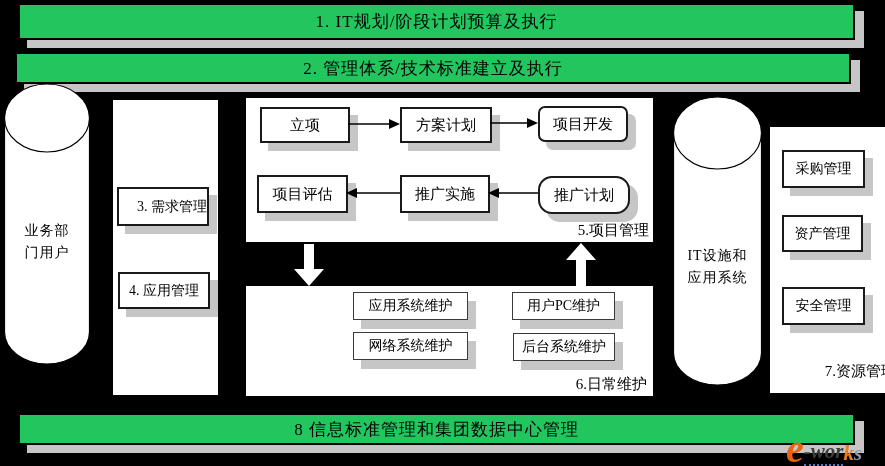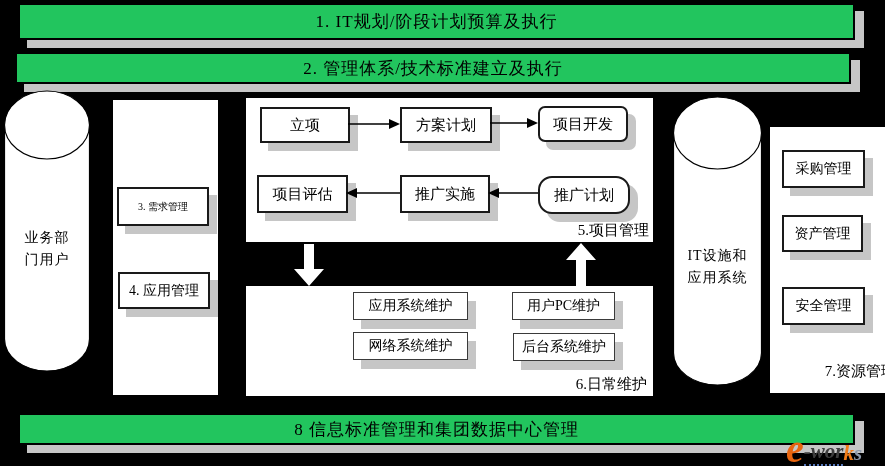--- a/index.html
+++ b/index.html
@@ -54,33 +54,33 @@
 <div class="stage">
 
   <div class="bar" style="left:18px;top:3px;width:833px;height:33px;">
     <span>1. IT规划/阶段计划预算及执行</span>
   </div>
 
   <div class="bar" style="left:15px;top:52px;width:832px;height:28px;">
     <span>2. 管理体系/技术标准建立及执行</span>
   </div>
 
-  <div class="cyl" style="left:3px;top:87px;width:88px;height:292px;">
+  <div class="cyl" style="left:3px;top:80px;width:88px;height:292px;">
     <svg width="88" height="292" viewBox="0 0 88 292">
       <path d="M1.5,38 L1.5,252 A42.5,32 0 0 0 86.5,252 L86.5,38 Z" fill="#ffffff" stroke="#000000" stroke-width="1.2"></path>
       <ellipse cx="44" cy="38" rx="42.5" ry="34" fill="#ffffff" stroke="#000000" stroke-width="1.2"></ellipse>
     </svg>
     <div class="cyltext" style="top:140px;">
       <div>业务部</div>
       <div>门用户</div>
     </div>
   </div>
 
   <div class="panel" style="left:113px;top:100px;width:105px;height:295px;">
-    <div class="shadowbox" style="left:4px;top:87px;width:88px;height:35px;font-size:10px;">
+    <div class="shadowbox" style="left:4px;top:87px;width:88px;height:35px;font-size:14px;justify-content:flex-end;">
       <span>3. 需求管理</span>
     </div>
     <div class="shadowbox" style="left:5px;top:172px;width:88px;height:33px;font-size:14px;">
       <span>4. 应用管理</span>
     </div>
   </div>
 
   <div class="panel" style="left:246px;top:98px;width:407px;height:144px;">
 
     <div class="shadowbox" style="left:14px;top:9px;width:86px;height:32px;text-align:center;">

